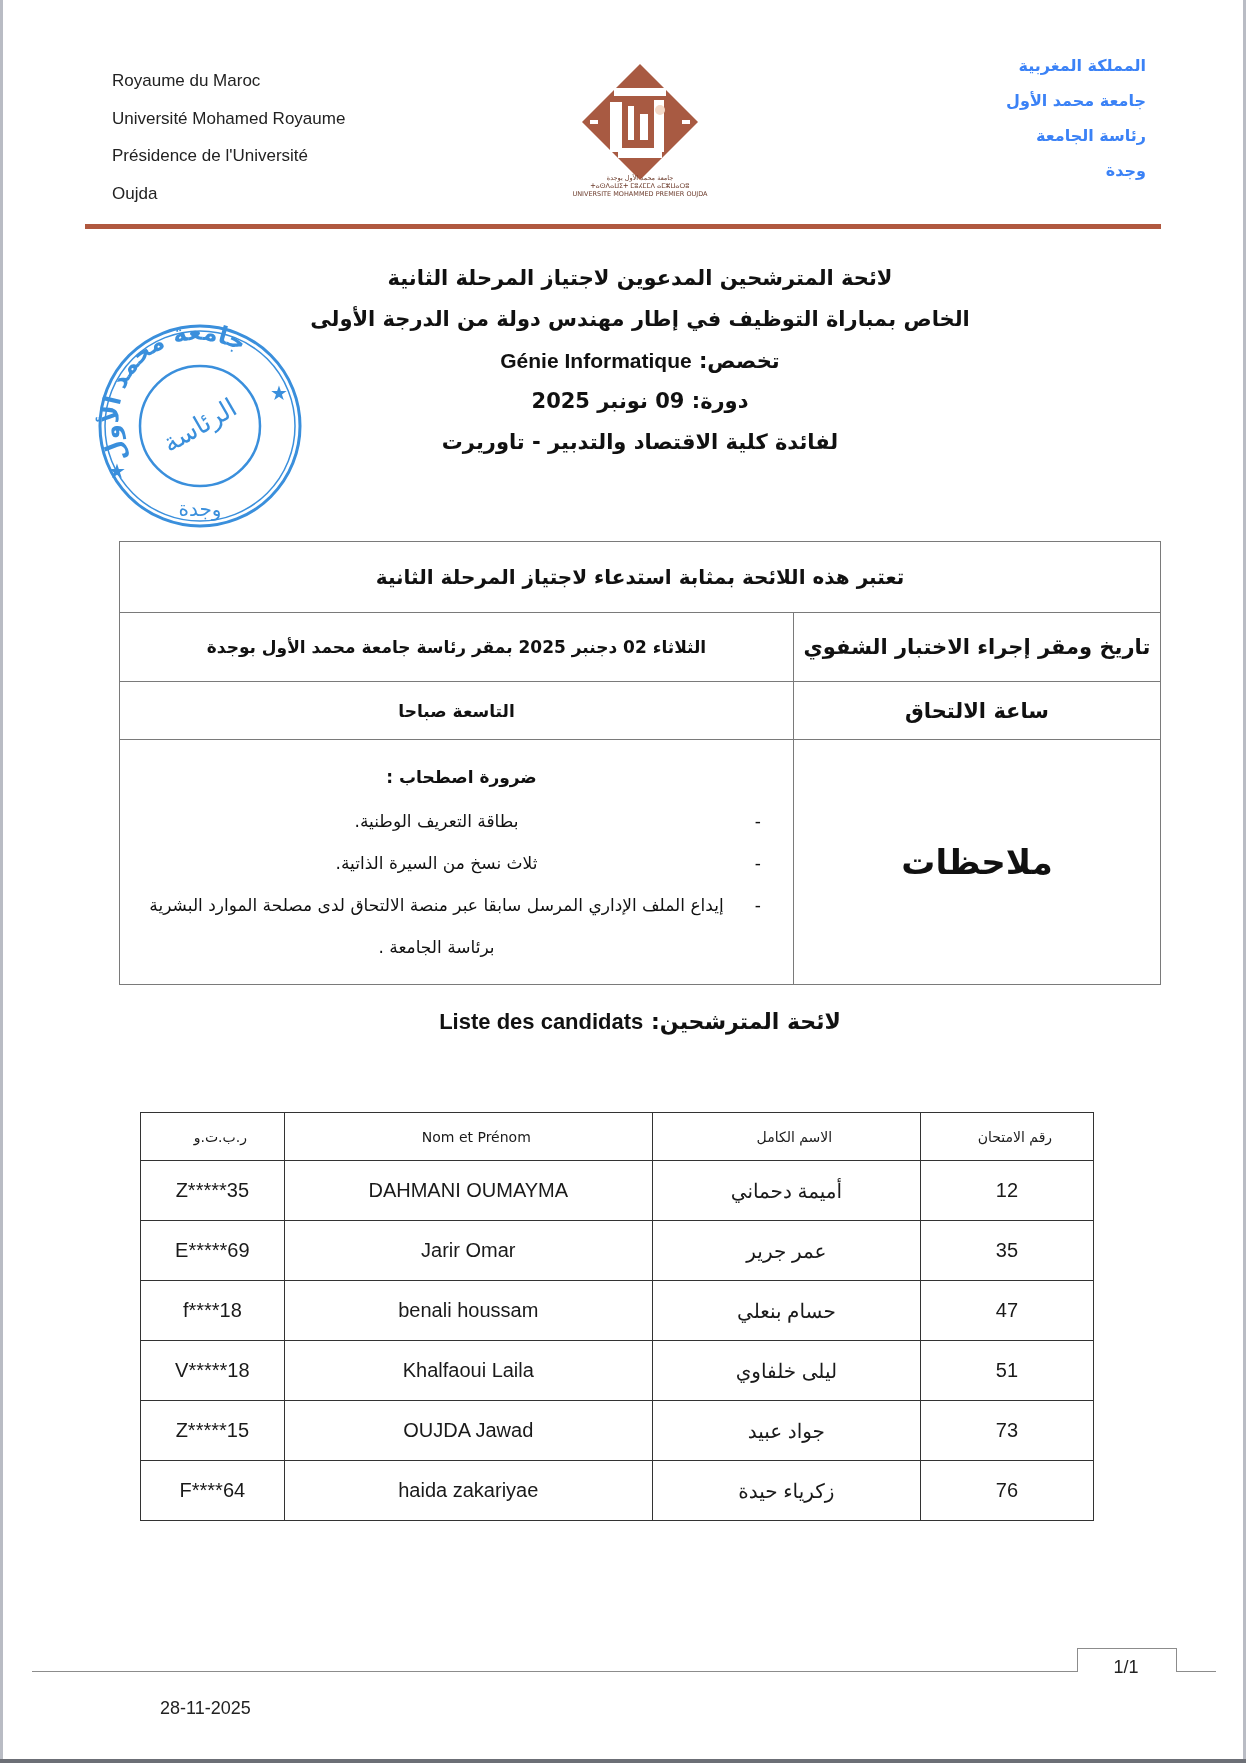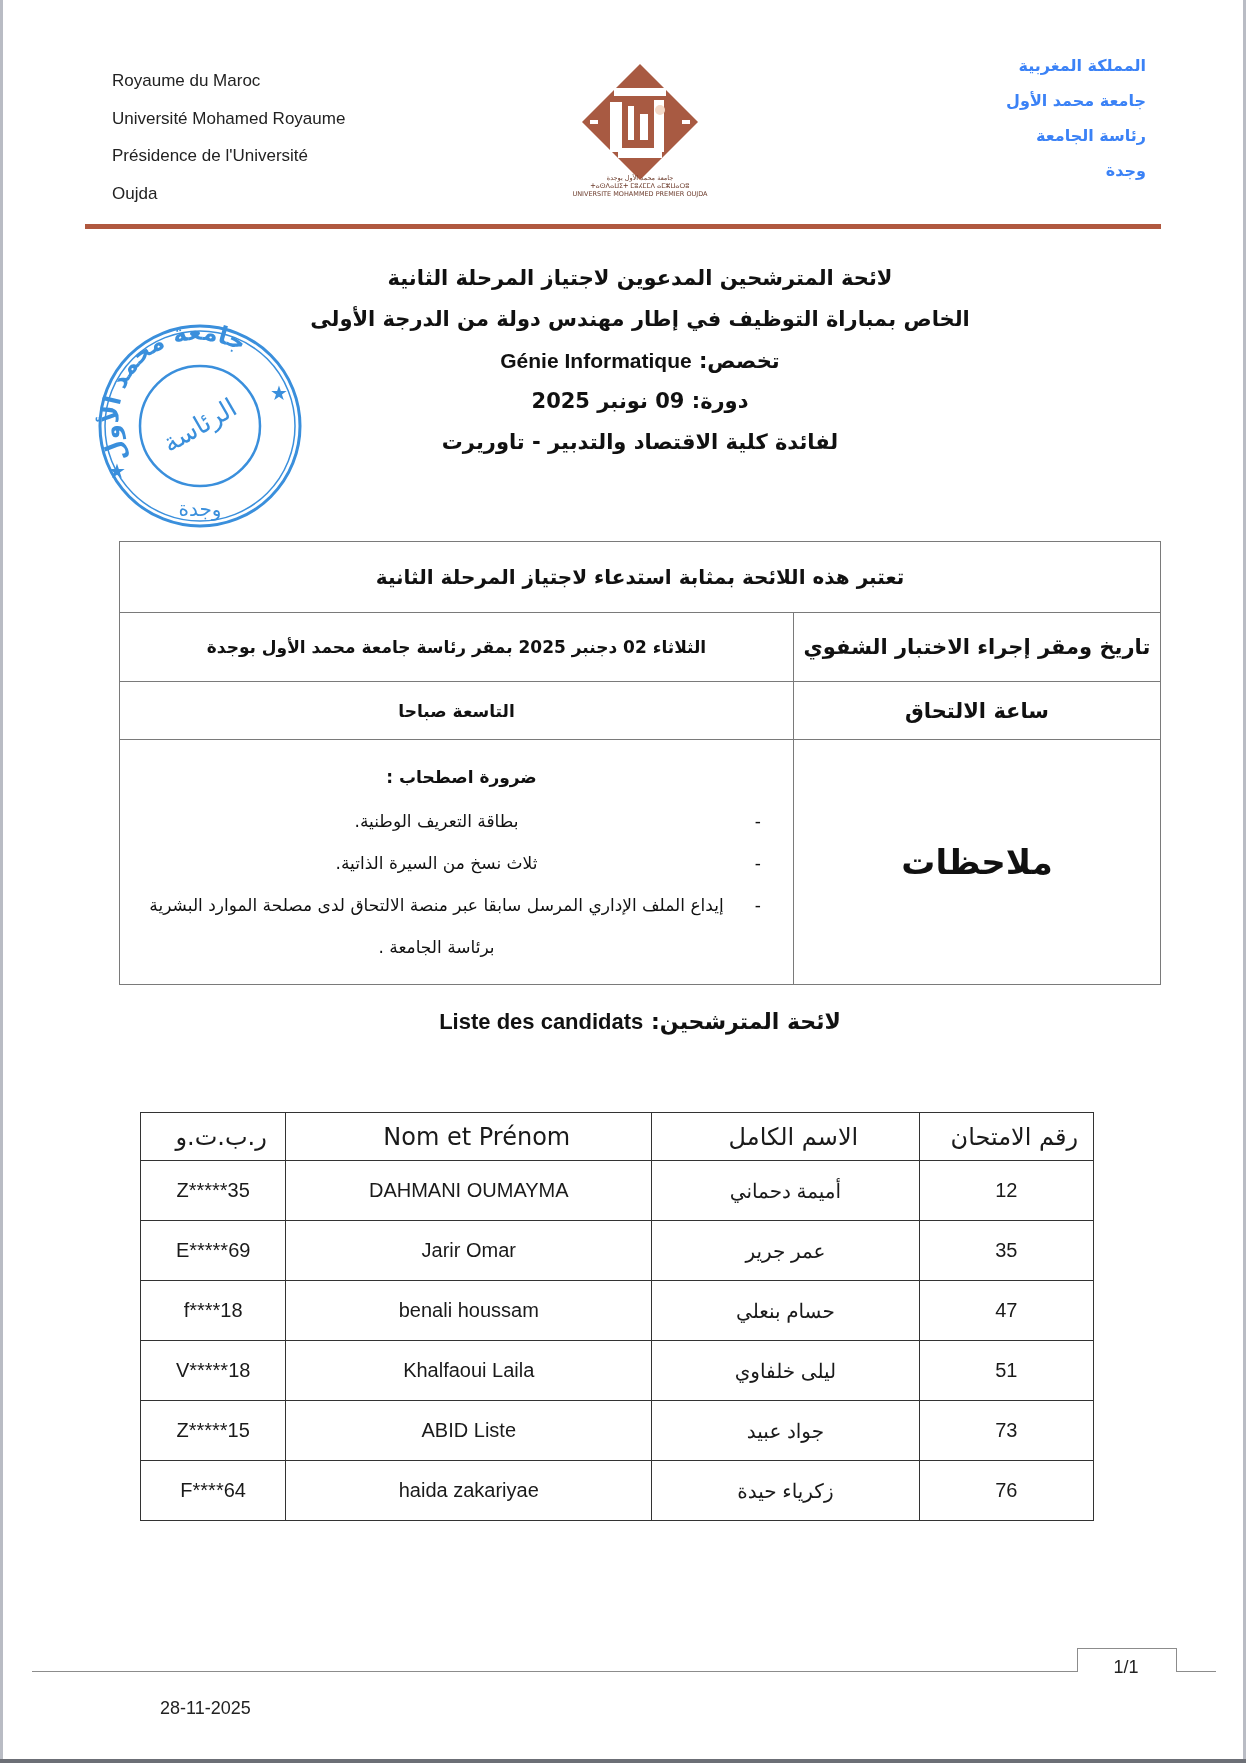--- a/index.html
+++ b/index.html
@@ -44,21 +44,21 @@
   .notes ul { list-style: none; margin: 0; padding: 0 50px 0 0; }
   .notes li { position: relative; line-height: 42px; }
   .notes li::before { content: "-"; position: absolute; right: -28px; }
 
   .list-title { position: absolute; left: 300px; top: 1009px; width: 680px; text-align: center; font-size: 22px; font-weight: bold; direction: rtl; color: #111; }
   .list-title .fr { font-family: Liberation Sans, sans-serif; }
 
   
   .cands { position: absolute; left: 140px; top: 1112px; width: 954px; border-collapse: collapse; color: #1a1a1a; }
   .cands th, .cands td { border: 1px solid #333; text-align: center; font-weight: normal; padding: 0; }
-  .cands th { height: 47px; font-size: 24px; padding-left: 16px; }
+  .cands th { height: 47px; font-size: 14px; padding-left: 16px; }
   .cands td { height: 59px; font-size: 20px; font-family: "Liberation Sans Narrow", "Liberation Sans", sans-serif; }
   .cands .c-cin { width: 131px; }
   .cands .c-fr { width: 368px; margin-top: 16px; }
   .cands .c-ar { width: 264px; direction: rtl; text-align: center; }
   .cands .c-num { width: 163px; }
   .cands th.c-ar, .cands th.c-num, .cands th.c-cin { direction: rtl; }
 
   
   .foot-rule-l { position: absolute; left: 32px; top: 1671px; width: 1046px; height: 1px; background: #8c8c8c; }
   .foot-tab { position: absolute; left: 1077px; top: 1648px; width: 98px; height: 23px; border: 1px solid #8c8c8c; border-bottom: none; background: #fff; }
@@ -195,21 +195,21 @@
       <td>47</td>
     </tr>
     <tr>
       <td>V*****18</td>
       <td>Khalfaoui Laila</td>
       <td class="c-ar">ليلى خلفاوي</td>
       <td>51</td>
     </tr>
     <tr>
       <td>Z*****15</td>
-      <td>ABID Liste</td>
+      <td>OUJDA Jawad</td>
       <td class="c-ar">جواد عبيد</td>
       <td>73</td>
     </tr>
     <tr>
       <td>F****64</td>
       <td>haida zakariyae</td>
       <td class="c-ar">زكرياء حيدة</td>
       <td>76</td>
     </tr>
   </tbody>

